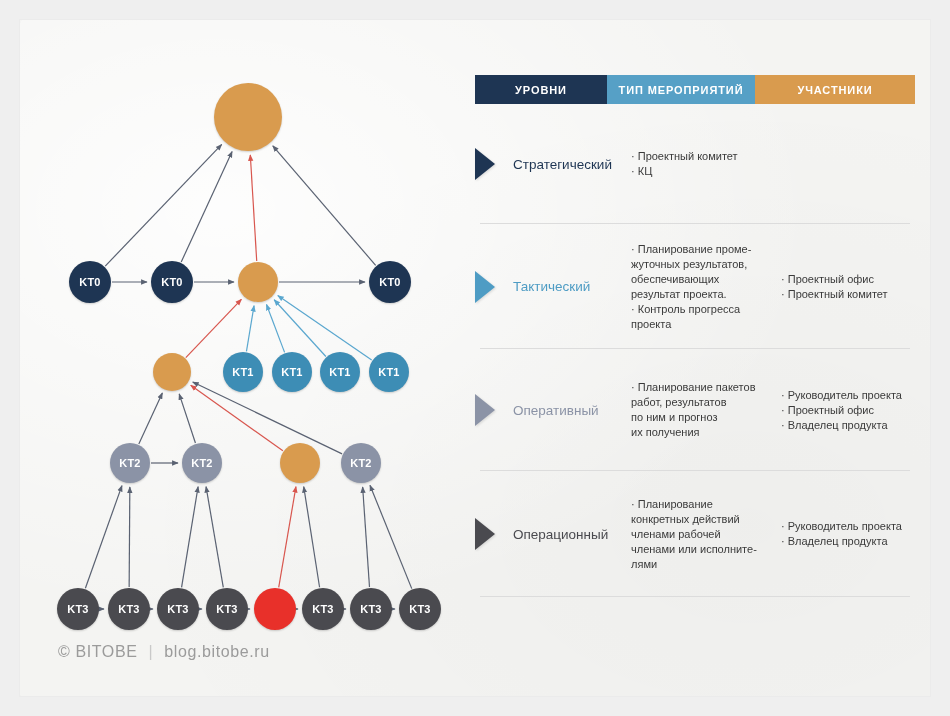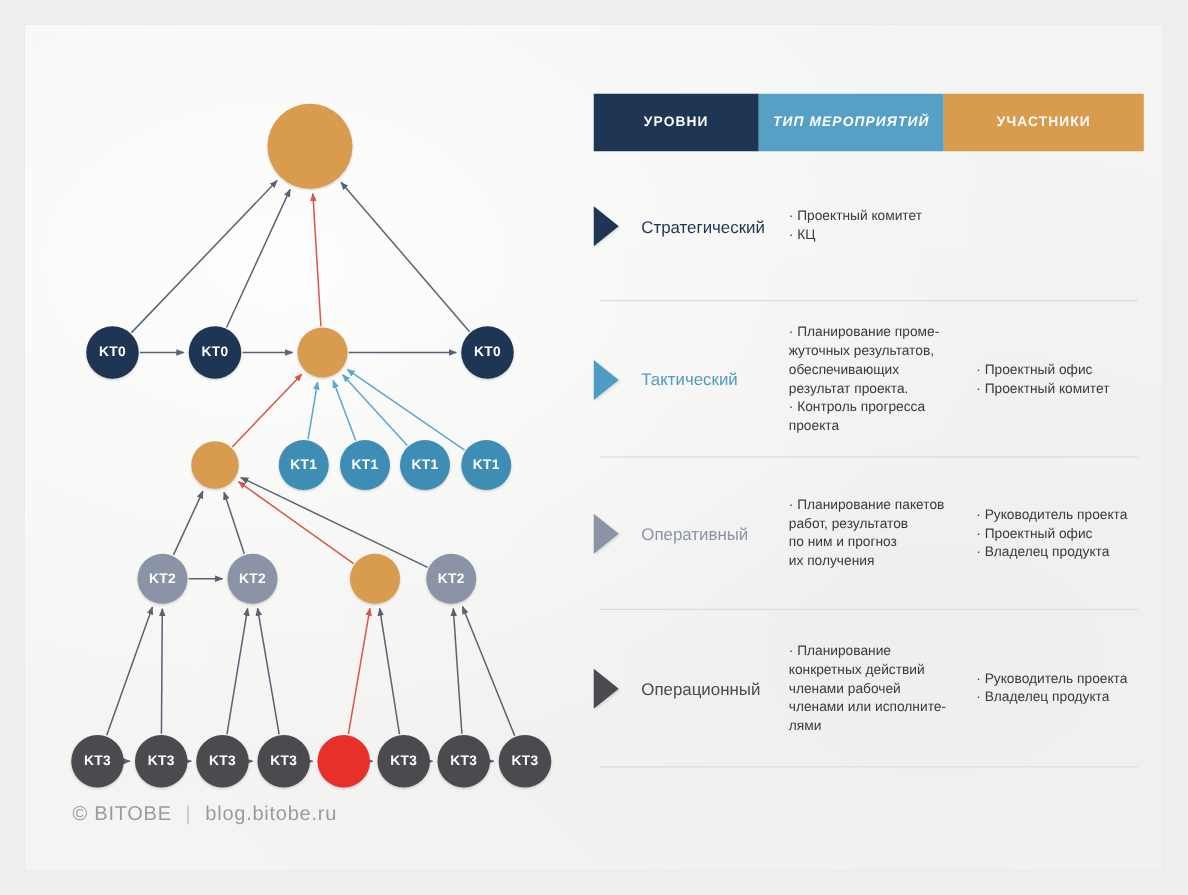--- a/index.html
+++ b/index.html
@@ -27,27 +27,27 @@
   .node{
     position:absolute;border-radius:50%;
     display:flex;align-items:center;justify-content:center;
     color:#fff;font-weight:bold;letter-spacing:.2px;
     box-shadow:0 1px 2px rgba(0,0,0,0.18);
     user-select:none;
   }
 
   
   .table-area{position:absolute;left:455px;top:55px;width:440px;}
-  .thead{display:flex;height:46px;}
+  .thead{display:flex;height:29px;}
   .th{
     display:flex;align-items:center;justify-content:center;
     color:#fff;font-size:11px;font-weight:bold;letter-spacing:.9px;
   }
   .th-levels{width:132px;background:#1e3553;}
-  .th-type{width:148px;background:#56a0c6;font-style:italic;}
+  .th-type{width:148px;background:#56a0c6;}
   .th-part{width:160px;background:#d99b4e;}
 
   .trow{position:relative;display:flex;align-items:center;}
   .trow .divider{
     position:absolute;left:5px;right:5px;bottom:0;height:1px;
     background:#dcdcdc;
   }
   .c-arrow{width:34px;display:flex;align-items:center;justify-content:flex-start;}
   .arrow-tri{
     width:0;height:0;

